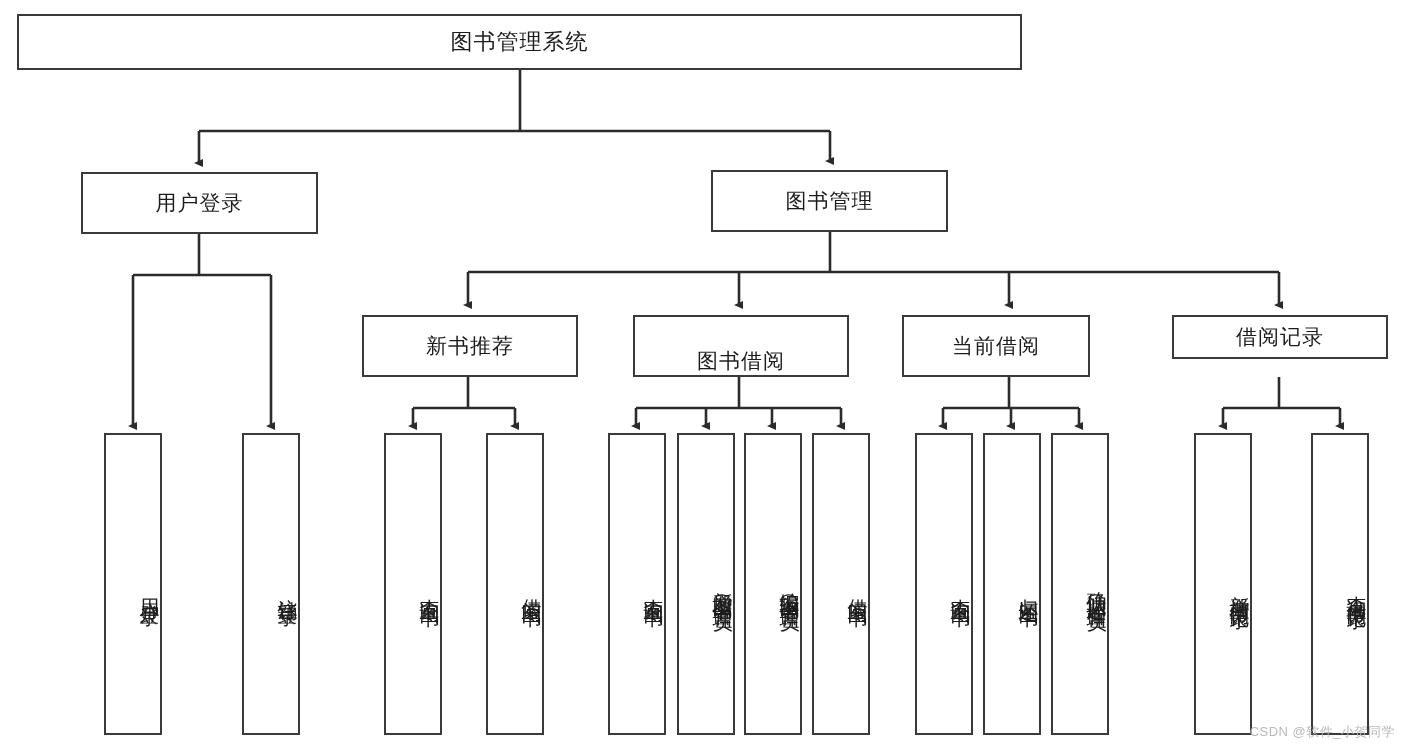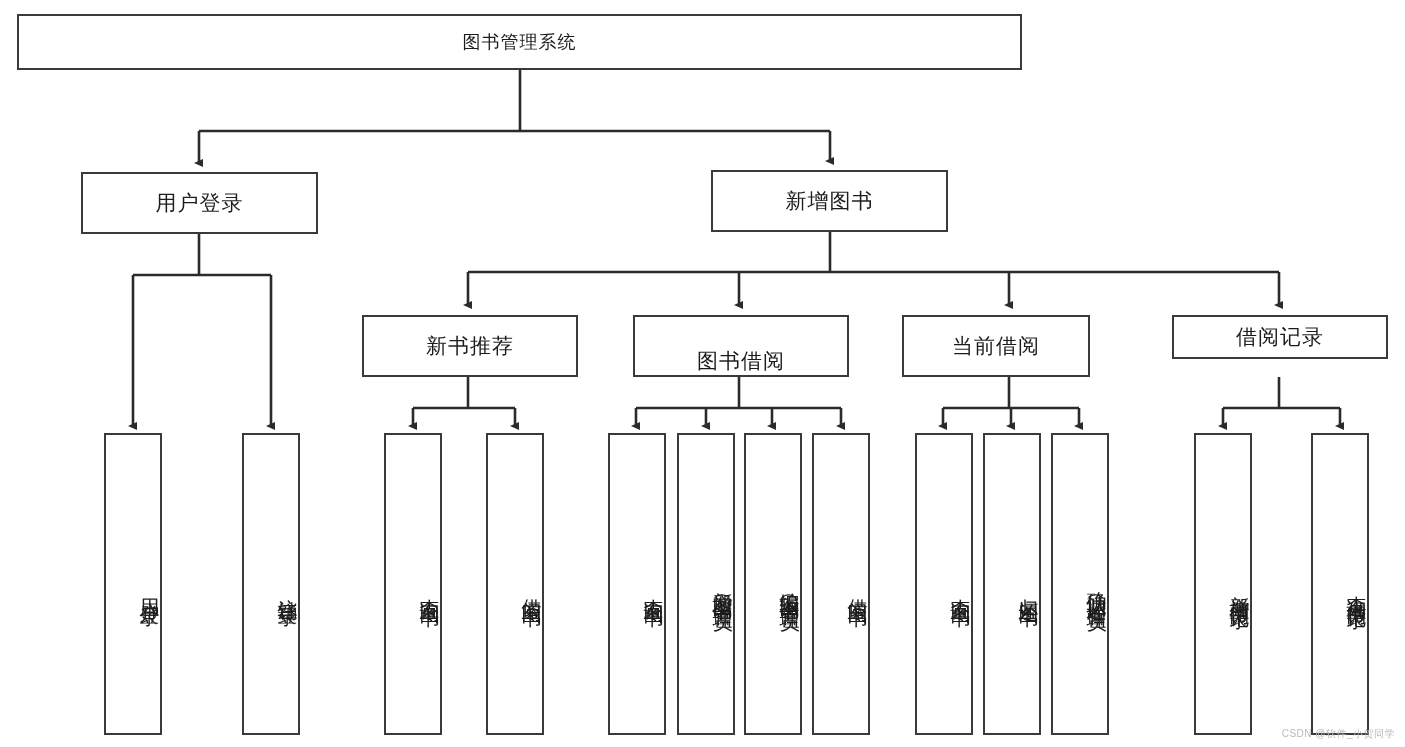--- a/index.html
+++ b/index.html
@@ -13,41 +13,41 @@
     position:absolute;
     box-sizing:border-box;
     border:2px solid #3a3a3a;
     background:#ffffff;
     display:flex;
     align-items:center;
     justify-content:center;
     color:#1c1c1c;
   }
   .node.h{ font-size:21px; letter-spacing:1px; }
-  .node.root{ font-size:18px; }
+  .node.root{ font-size:22px; }
   .node.v{
     writing-mode:vertical-rl;
     text-orientation:upright;
     font-size:20px;
     letter-spacing:3px;
     padding-top:10px;
     align-items:flex-start;
     justify-content:center;
   }
   .node.v .vtxt{
     writing-mode:vertical-rl;
     text-orientation:upright;
     line-height:1.05;
     white-space:nowrap;
   }
   .watermark{
     position:absolute;
     right:10px;
     bottom:6px;
-    font-size:10px;
+    font-size:13px;
     color:#b9b9b9;
     letter-spacing:0.5px;
     white-space:nowrap;
   }
 </style>
 </head>
 <body>
 
 <div id="stage">
 
@@ -102,21 +102,21 @@
   </svg>
 
   <div class="node h root" style="left:17px;top:14px;width:1005px;height:56px;">
     <span>图书管理系统</span>
   </div>
 
   <div class="node h" style="left:81px;top:172px;width:237px;height:62px;">
     <span>用户登录</span>
   </div>
   <div class="node h" style="left:711px;top:170px;width:237px;height:62px;">
-    <span>新增图书</span>
+    <span>图书管理</span>
   </div>
 
   <div class="node h" style="left:362px;top:315px;width:216px;height:62px;">
     <span>新书推荐</span>
   </div>
   <div class="node h" style="left:633px;top:315px;width:216px;height:62px;align-items:flex-end;">
     <span>图书借阅</span>
   </div>
   <div class="node h" style="left:902px;top:315px;width:188px;height:62px;">
     <span>当前借阅</span>

